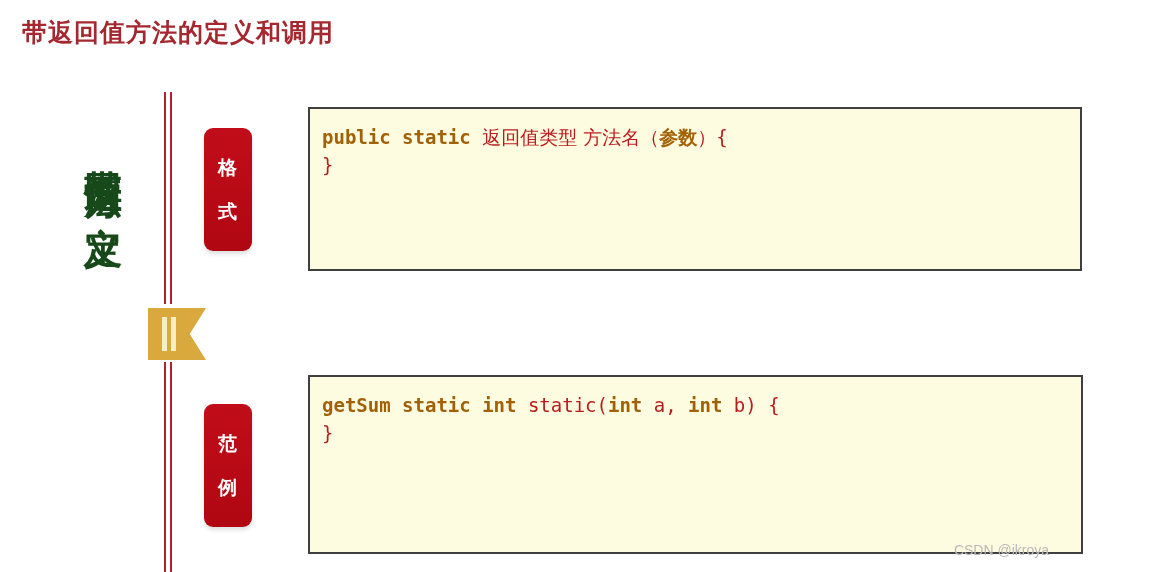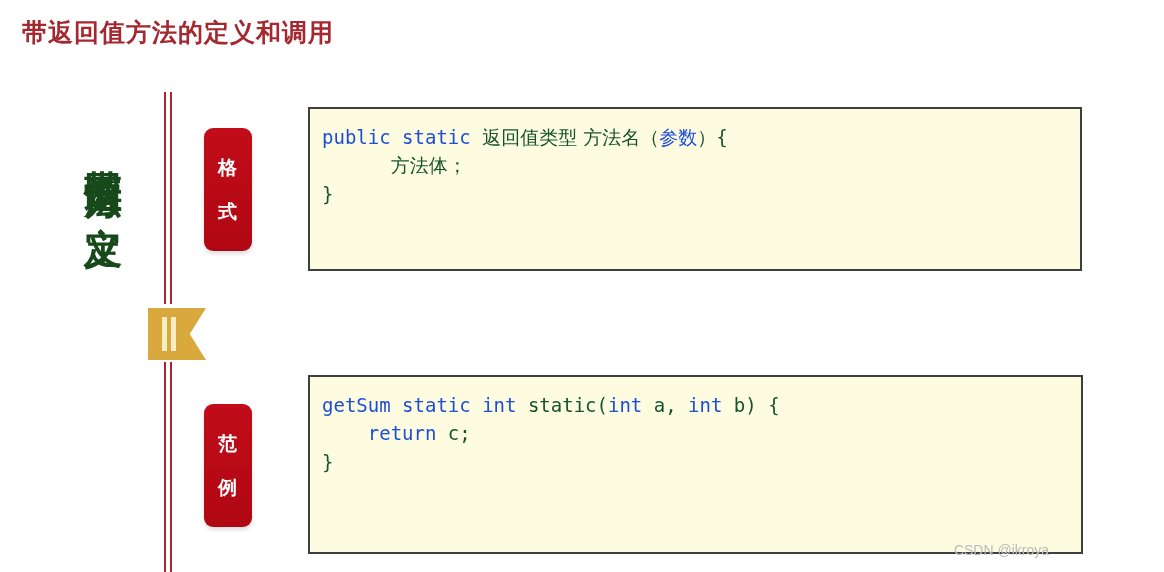--- a/index.html
+++ b/index.html
@@ -126,22 +126,22 @@
     color: #1c1c1c;
     padding: 14px 12px 12px 12px;
   }
   .code-block-format  { left: 308px; top: 107px; width: 774px; height: 164px; }
   .code-block-example { left: 308px; top: 375px; width: 775px; height: 179px; }
 
   .code-line {
     white-space: pre;
     line-height: 1.49;
   }
-  .kw   { color: #1d4ed8; }
-  .ident{ color: #14532d; margin-top: 11px; }
+  .kw   { color: #a16207; font-weight: bold; }
+  .ident{ color: #b91c1c; margin-top: 11px; }
   .cjk  { font-family: "DejaVu Sans", "Liberation Sans", sans-serif; }
 
   
   .watermark {
     position: absolute;
     right: 6px;
     bottom: 14px;
     font-size: 14px;
     color: #b9b9b9;
     white-space: nowrap;
@@ -169,25 +169,23 @@
     <span>式</span>
   </div>
 
   <div class="badge badge-example">
     <span>范</span>
     <span>例</span>
   </div>
 
   <div class="code-block code-block-format">
       <div class="code-line"><span class="kw">public static </span><span class="ident cjk">返回值类型 方法名（</span><span class="kw cjk">参数</span><span class="ident cjk">）</span><span class="ident">{</span></div>
-      <div class="code-line"><span class="ident">      </span><span class="ident cjk">方法体；</span></div>
       <div class="code-line"><span class="ident">}</span></div>
     </div>
 
   <div class="code-block code-block-example">
       <div class="code-line"><span class="kw">getSum static int </span><span class="ident">static(</span><span class="kw">int</span><span class="ident"> a, </span><span class="kw">int</span><span class="ident"> b) {</span></div>
-      <div class="code-line"><span class="ident">    </span><span class="kw">return</span><span class="ident"> c;</span></div>
       <div class="code-line"><span class="ident">}</span></div>
     </div>
 
   <div class="watermark">CSDN @ikroya</div>
 
 </div>
 
 </body></html>

